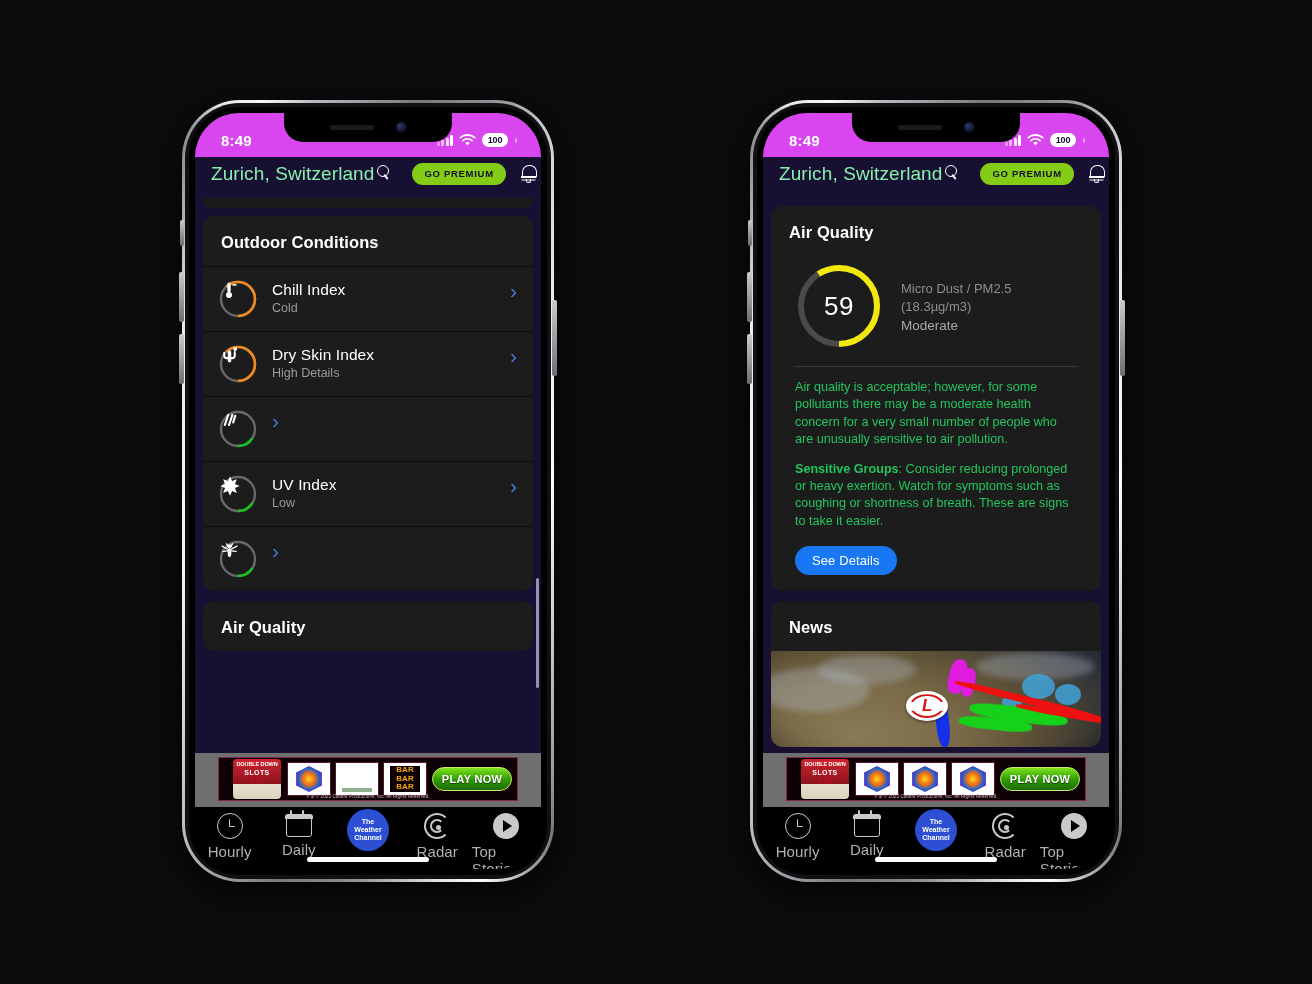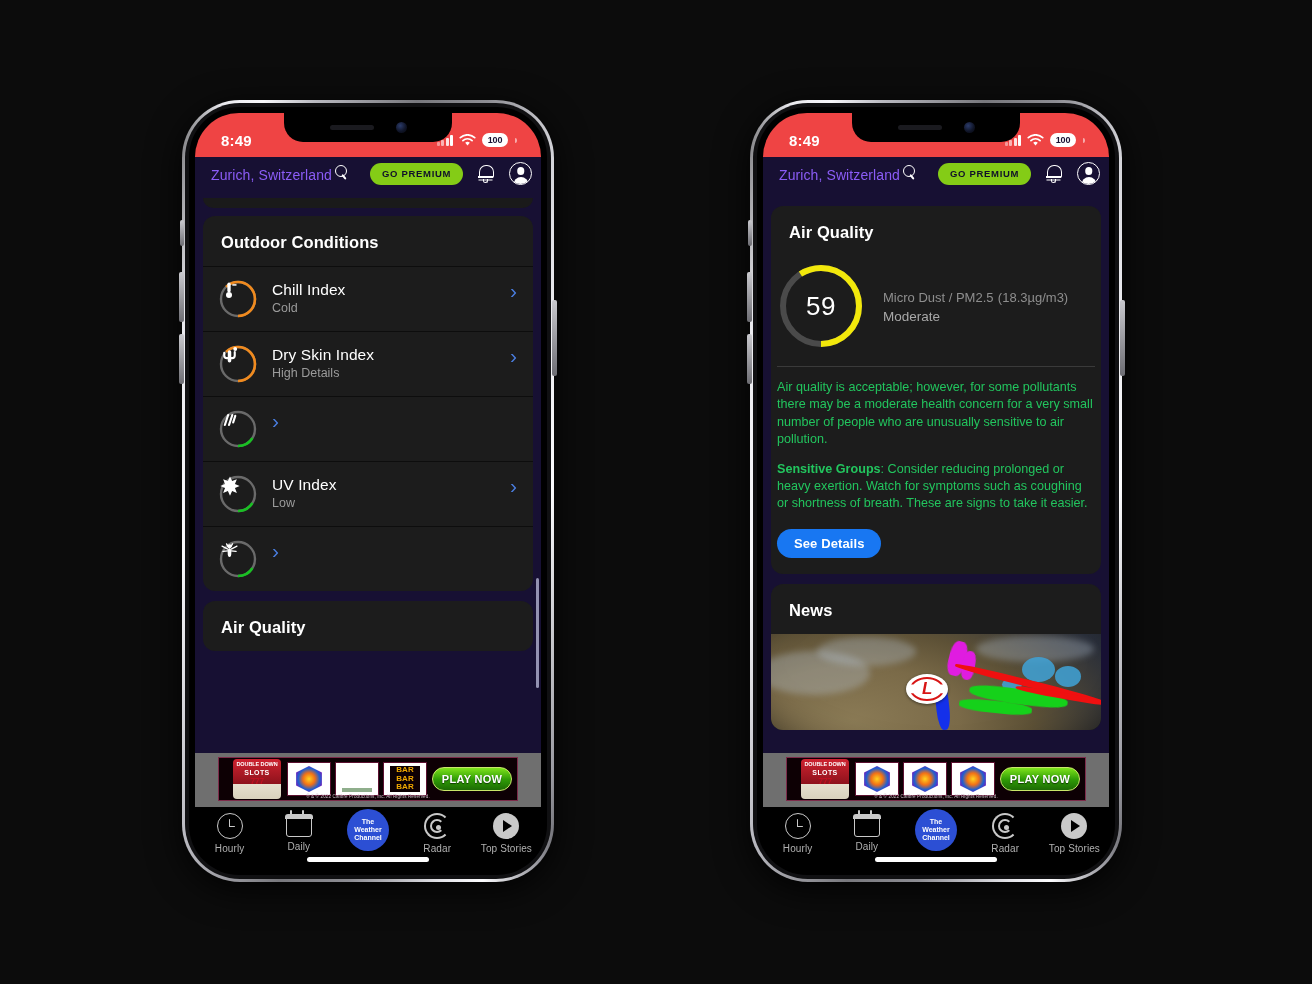--- a/index.html
+++ b/index.html
@@ -52,21 +52,21 @@
     top: 0; width: 168px; height: 29px;
     background: #000; border-radius: 0 0 19px 19px;
     z-index: 40; display: flex; align-items: center; justify-content: center; gap: 22px;
   }
   .speaker { width: 44px; height: 5px; border-radius: 3px; background: #1a1a1f; }
   .cam { width: 11px; height: 11px; border-radius: 50%;
          background: radial-gradient(circle at 38% 34%, #2b3b6a 0%, #101528 56%, #06070d 100%); }
 
   
   .statusbar {
-    height: 44px; background: #ef4444; flex: 0 0 auto;
+    height: 44px; background: #d946ef; flex: 0 0 auto;
     display: flex; align-items: center; justify-content: space-between;
     padding: 10px 24px 0 26px; color: #fff; position: relative; z-index: 30;
   }
   .clock { font-size: 15px; font-weight: 600; letter-spacing: .2px; }
   .status-right { display: flex; align-items: center; gap: 6px; }
   .bars { display: flex; align-items: flex-end; gap: 1.5px; height: 11px; }
   .bars i { display: block; width: 3px; border-radius: 1px; background: #fff; }
   .bars i:nth-child(1){ height: 4px; opacity:.45 }
   .bars i:nth-child(2){ height: 6px; opacity:.6 }
   .bars i:nth-child(3){ height: 8px; opacity:.85 }
@@ -76,21 +76,21 @@
     font-size: 9px; font-weight: 700; display: flex; align-items: center; justify-content: center;
     padding: 0 4px; letter-spacing: -.2px;
   }
   .batt-tip { width: 2px; height: 5px; background: rgba(255,255,255,.55); border-radius: 0 2px 2px 0; margin-left: 1px; }
 
   
   .appbar {
     background: #171033; flex: 0 0 auto;
     display: flex; align-items: center; padding: 4px 16px 12px 16px; gap: 10px;
   }
-  .loc { color: #8b5cf6; font-size: 14px; letter-spacing: .1px; white-space: nowrap; }
+  .loc { color: #86efac; font-size: 19px; letter-spacing: .1px; white-space: nowrap; }
   .mag { width: 15px; height: 15px; position: relative; display:inline-block; margin-left: 3px; }
   .mag::before { content:""; position:absolute; left:0; top:0; width:10px; height:10px; border:1.6px solid #fff; border-radius:50%; }
   .mag::after  { content:""; position:absolute; left:8px; top:9px; width:1.7px; height:6px; background:#fff; transform: rotate(-38deg); border-radius:1px;}
   .spacer { flex: 1 1 auto; }
   .premium {
     background:#84cc16; color:#10102a; border-radius: 13px; height: 22px;
     font-size: 9.5px; font-weight: 700; letter-spacing: .7px;
     display:flex; align-items:center; padding: 0 12px; white-space: nowrap;
   }
   .icbtn { width: 25px; height: 25px; position: relative; flex:0 0 auto; }
@@ -124,36 +124,36 @@
   .row .txt { flex: 1 1 auto; }
   .row .t1 { color: #fff; font-size: 15.5px; line-height: 1.25; letter-spacing: .1px; }
   .row .t2 { color: #9b9b9b; font-size: 12.5px; margin-top: 2px; }
   .chev { color: #4a7dde; font-size: 21px; font-weight: 300; line-height: 1; }
 
   .gauge { width: 38px; height: 38px; position: relative; flex: 0 0 auto; }
   .gauge svg { position: absolute; inset: 0; }
   .gauge .gi { position: absolute; inset: 0; display:flex; align-items:center; justify-content:center; }
 
   
-  .aq-body { padding: 2px 6px 16px; }
+  .aq-body { padding: 2px 24px 16px; }
   .aq-top { display: flex; align-items: center; gap: 18px; padding: 4px 0 16px; }
   .aq-ring { width: 88px; height: 88px; position: relative; flex: 0 0 auto; }
   .aq-val { position: absolute; inset: 0; display:flex; align-items:center; justify-content:center;
             color:#fff; font-size: 26px; font-weight: 400; letter-spacing: .5px; }
   .aq-lbl { flex: 1 1 auto; }
   .aq-name { color:#fff; font-size: 15.5px; font-weight: 700; }
   .aq-name span { font-weight: 400; color: #8e8e8e; font-size: 13px; }
   .aq-state { color:#a8a8a8; font-size: 13.5px; margin-top: 3px; }
   .hr { height: 1px; background: #3a3a3a; margin: 0 0 12px; }
   .aq-p { color: #22c55e; font-size: 12.6px; line-height: 1.38; margin-bottom: 12px; }
   .aq-p b { font-weight: 700; }
   .see {
     background: #1877f2; color: #fff; border-radius: 16px; height: 29px;
     display:inline-flex; align-items:center; padding: 0 17px; font-size: 13px; letter-spacing: .1px;
-    margin-top: 4px; border: none; cursor: pointer; font-family: inherit; font-weight: bold;
+    margin-top: 4px; border: none; cursor: pointer; font-family: inherit;
   }
 
   
   .news-img { width: 100%; height: 96px; position: relative; overflow: hidden; background: #081018; }
   .globe {
     position:absolute; left: -12%; top: -62%; width: 124%; height: 230%;
     border-radius: 50%;
     background:
       radial-gradient(ellipse at 30% 66%, #8a7a55 0%, #7a6a48 26%, #5d5136 44%, #2a2f3a 70%, #10141c 100%);
     box-shadow: inset 0 -20px 40px rgba(0,0,0,.6);
@@ -215,21 +215,21 @@
     position:absolute; left: 0; right: 0; bottom: 1px; text-align: center;
     color:#c9b9c4; font-size: 4.6px; letter-spacing: .1px;
   }
 
   
   .tabbar {
     flex: 0 0 auto; background:#000; height: 62px; display:flex; align-items:flex-start;
     padding-top: 6px; position: relative; z-index: 10;
   }
   .tab { flex: 1 1 0; display:flex; flex-direction:column; align-items:center; gap: 4px; cursor: pointer; }
-  .tab .lab { color:#b0b0b0; font-size: 10px; letter-spacing: .1px; }
+  .tab .lab { color:#b0b0b0; font-size: 15px; letter-spacing: .1px; }
   .tab.center .lab { visibility: hidden; height: 0; }
   .ic { width: 26px; height: 26px; position: relative; }
   .ic-clock { border: 1.8px solid #c9c9c9; border-radius: 50%; }
   .ic-clock::before { content:""; position:absolute; left:11px; top:5px; width:1.8px; height:8px; background:#c9c9c9; border-radius:1px;}
   .ic-clock::after  { content:""; position:absolute; left:11px; top:11.5px; width:6px; height:1.8px; background:#c9c9c9; border-radius:1px;}
   .ic-cal { border: 1.8px solid #c9c9c9; border-radius: 3px; margin-top: 2px; height: 22px; }
   .ic-cal::before { content:""; position:absolute; left:-1.8px; top:-1.8px; right:-1.8px; height:5px; background:#c9c9c9; border-radius:3px 3px 0 0;}
   .ic-cal::after  { content:""; position:absolute; left:3px; top:-6px; width:2px; height:6px; background:#c9c9c9; border-radius:1px;
                     box-shadow: 12px 0 0 0 #c9c9c9; }
   .ic-radar { border: 2px solid #c9c9c9; border-radius: 50%; border-right-color: transparent; }

